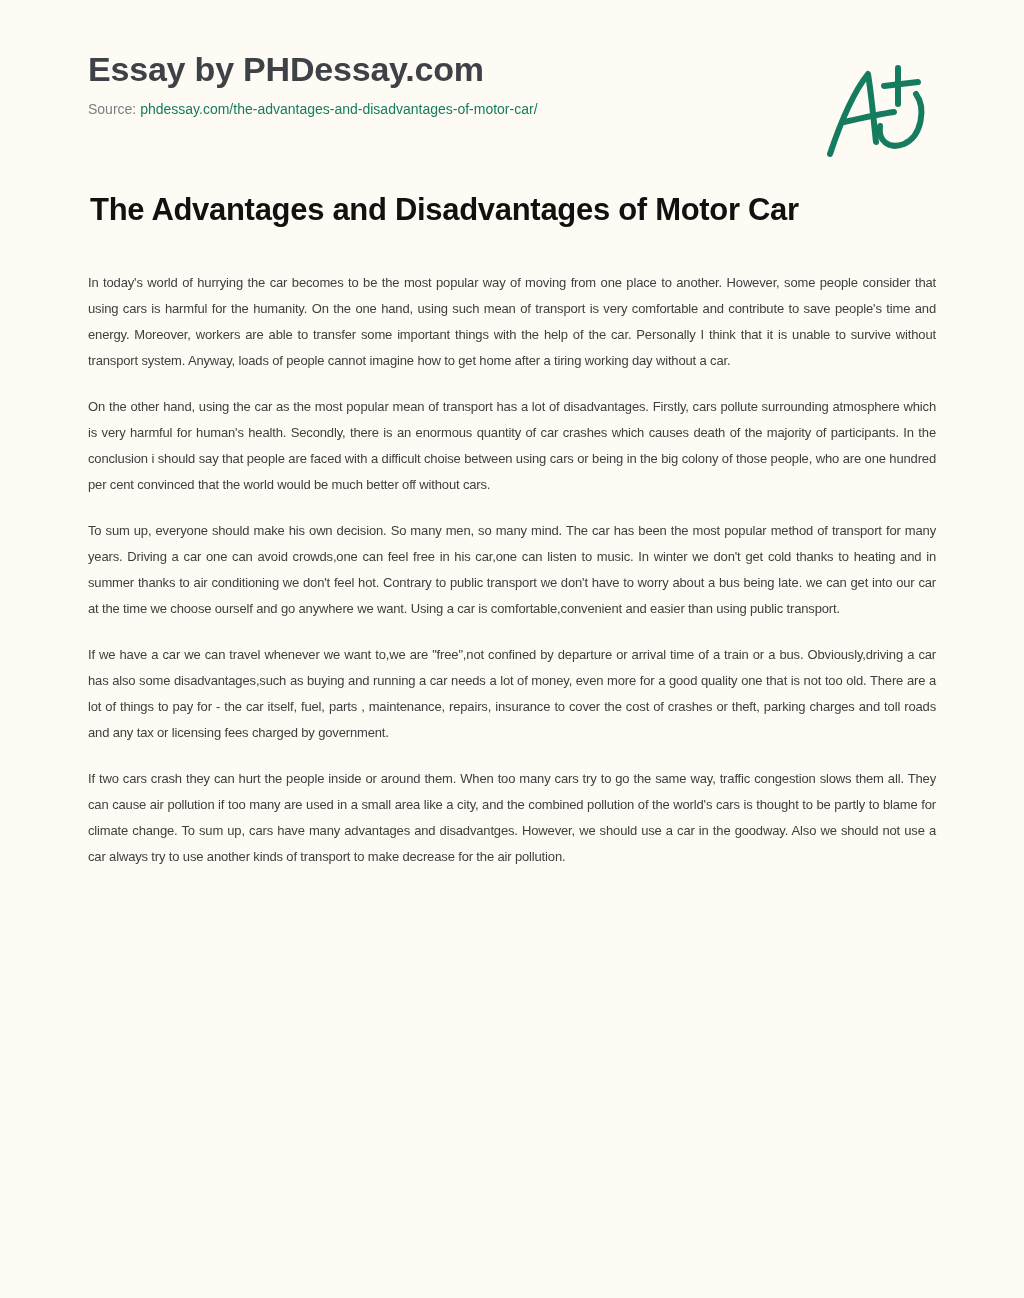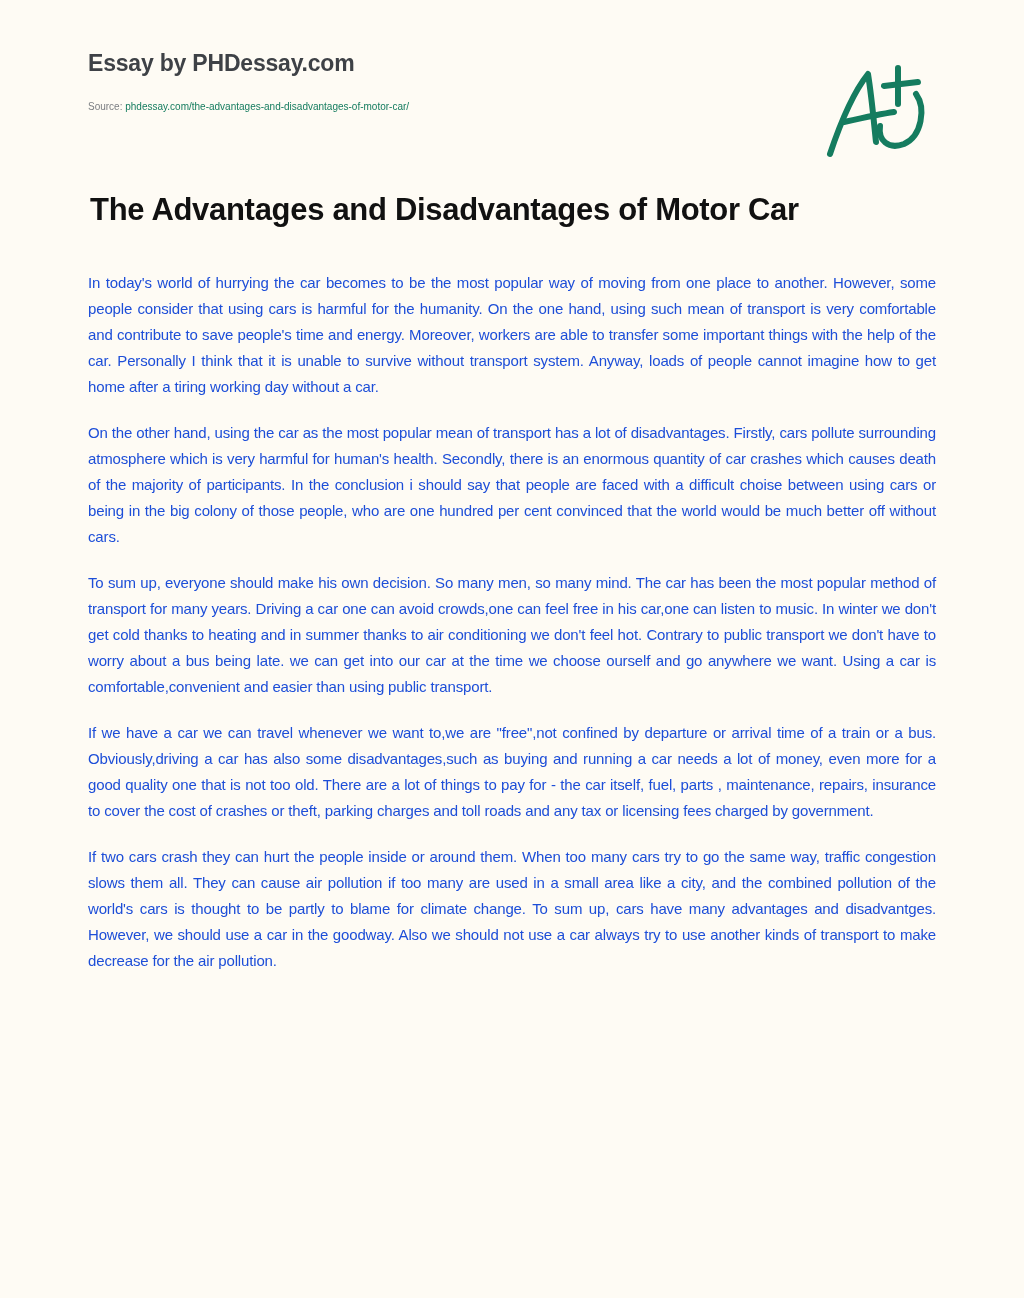--- a/index.html
+++ b/index.html
@@ -5,37 +5,37 @@
     html, body { margin: 0; padding: 0; }
     body {
       width: 1024px; height: 1298px;
       background: #fefbf4;
       font-family: "Liberation Sans", sans-serif;
       position: relative;
       overflow: hidden;
     }
     .brand {
       position: absolute; left: 88px; top: 50px;
-      font-size: 23px; font-weight: bold; color: #3e4146;
+      font-size: 34px; font-weight: bold; color: #3e4146;
       letter-spacing: -0.2px;
     }
     .source {
       position: absolute; left: 88px; top: 101px;
-      font-size: 10px; color: #7b7e82;
+      font-size: 14px; color: #7b7e82;
     }
     .source a { color: #157c5f; text-decoration: none; }
     .logo { position: absolute; left: 822px; top: 64px; width: 110px; height: 100px; }
     h1 {
       position: absolute; left: 88px; top: 190px; margin: 2px;
       font-size: 31px; font-weight: bold; color: #111;
       letter-spacing: -0.3px;
     }
     .content {
       position: absolute; left: 88px; top: 270px; width: 848px;
-      font-size: 15px; line-height: 26px; color: #1d4ed8;
+      font-size: 13px; line-height: 26px; color: #404040;
     }
     .content p {
       margin: 0 0 20px 0;
       text-align: justify;
       letter-spacing: -0.15px;
     }
   </style>
 </head>
 <body>
 

